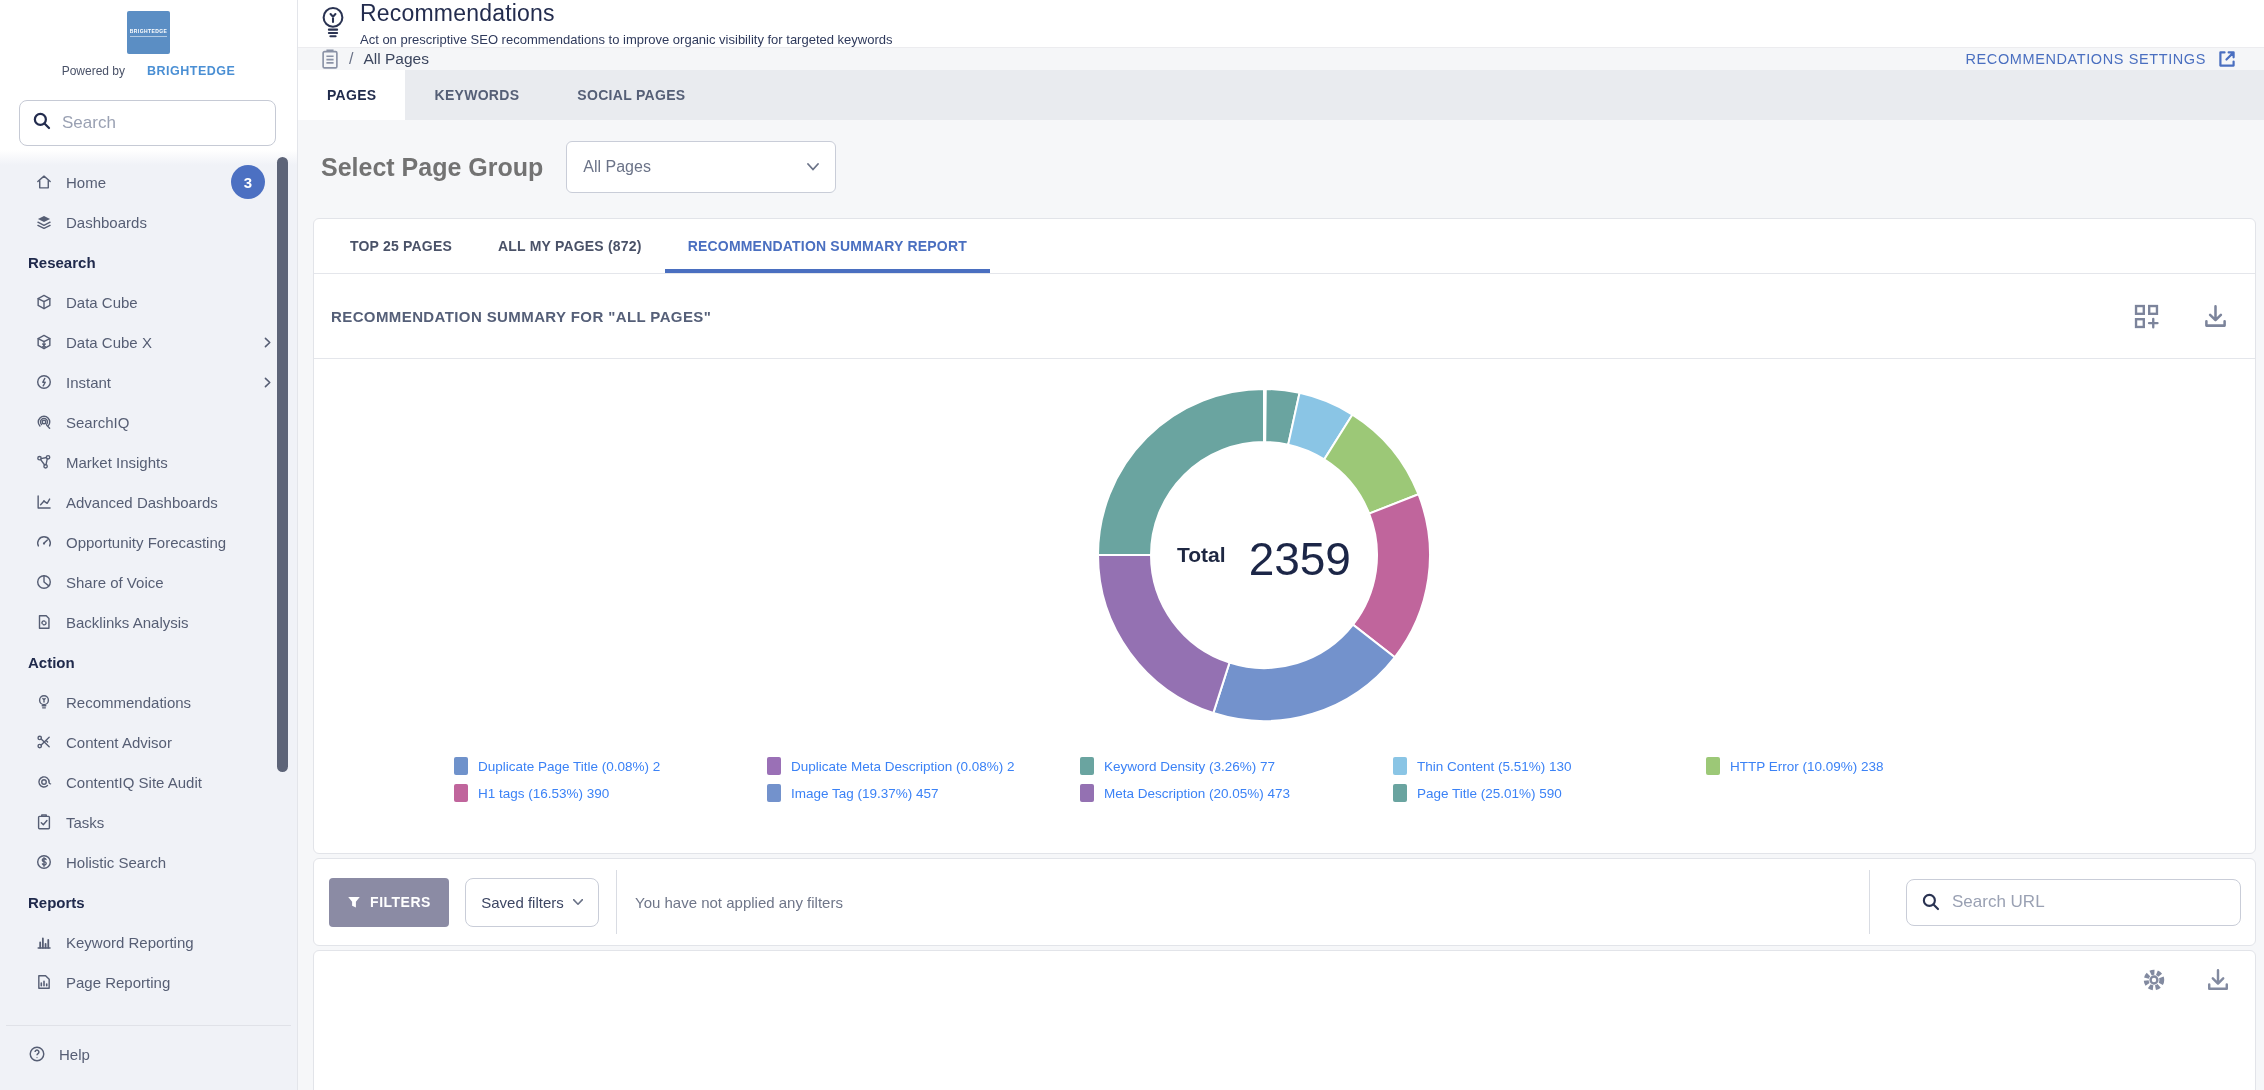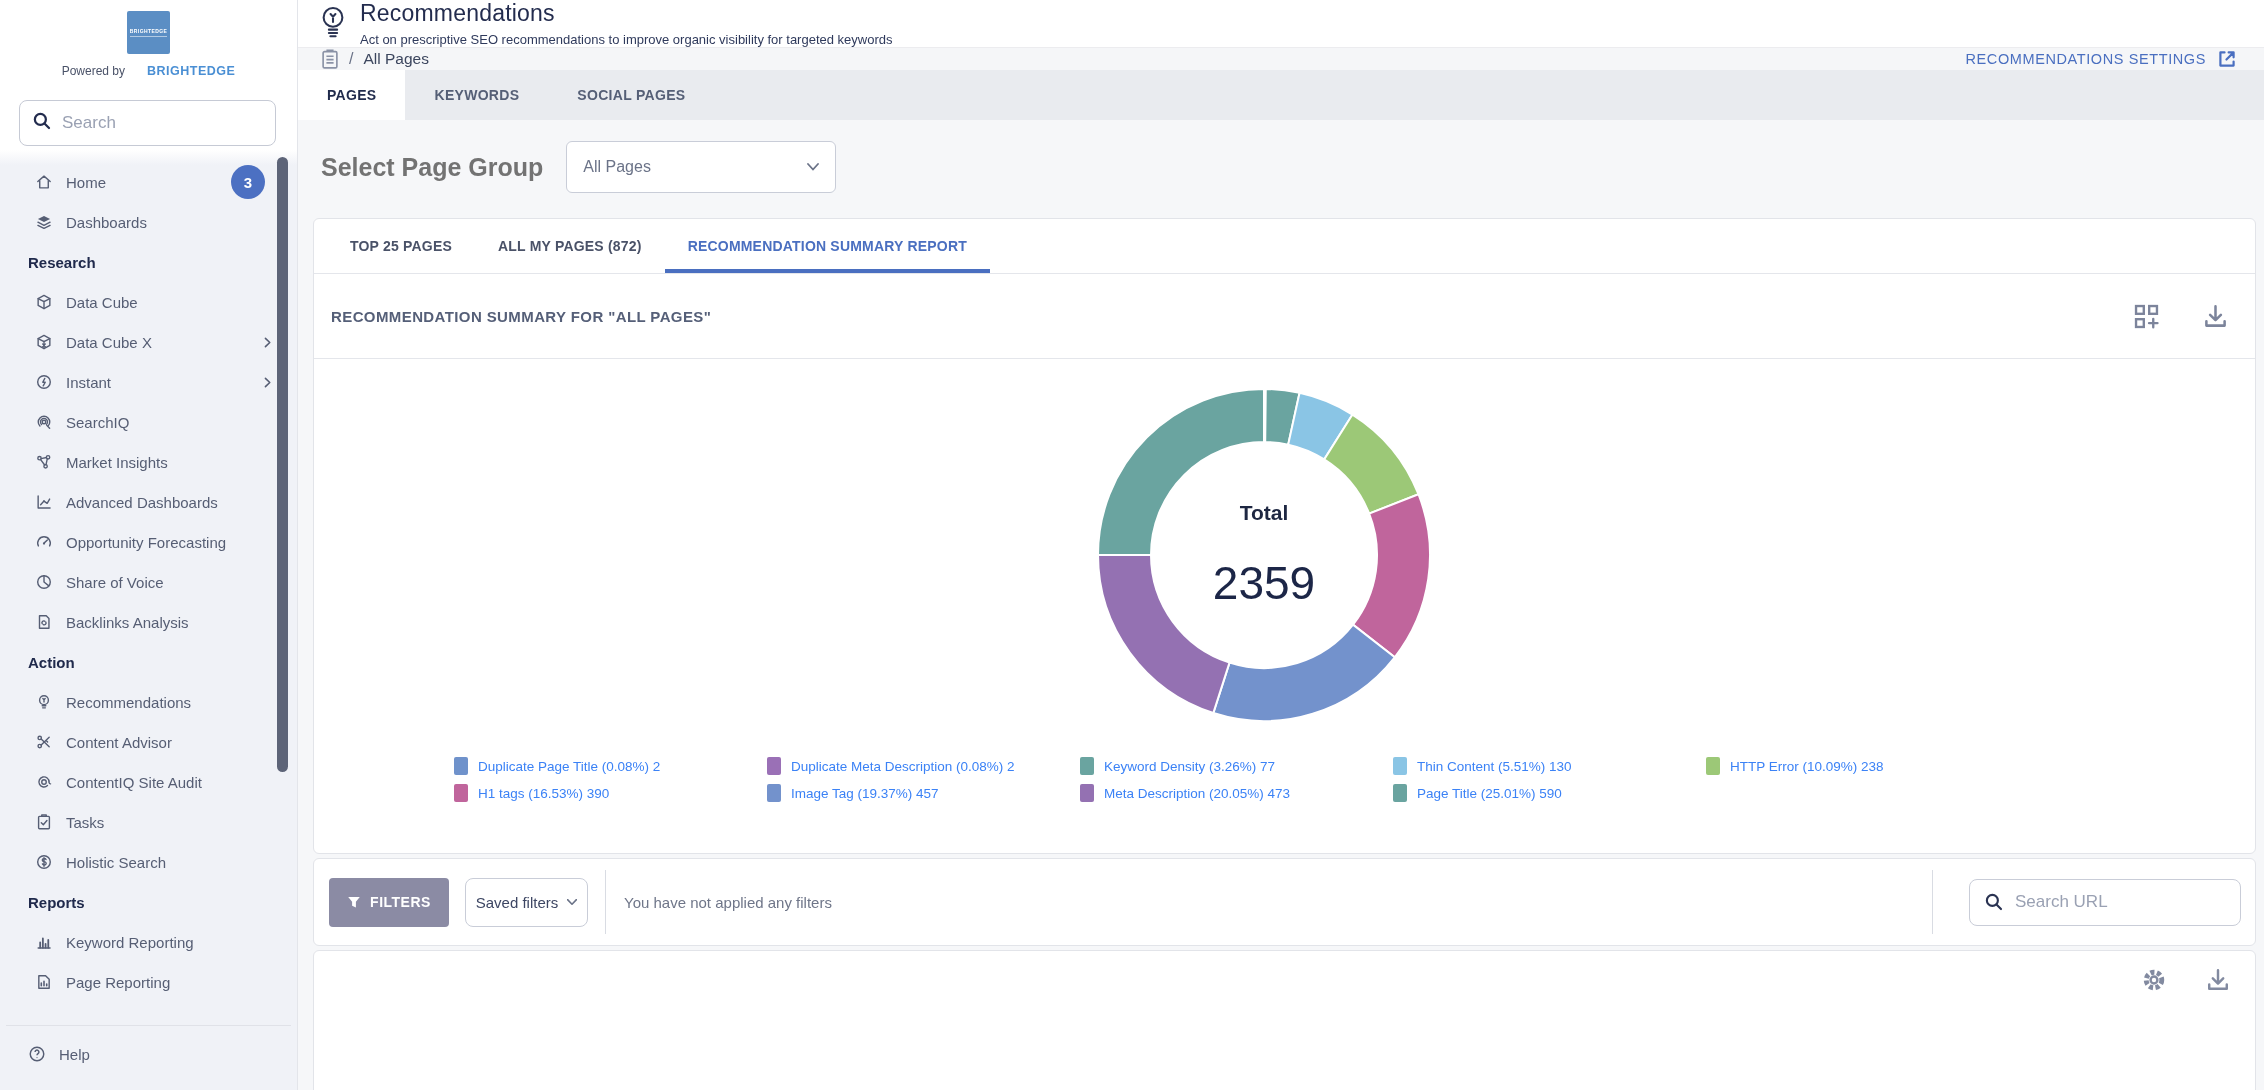--- a/index.html
+++ b/index.html
@@ -76,39 +76,39 @@
   .rtab.active { color: #4a6fc0; }
   .rtab.active::after { content: ""; position: absolute; left: 0; right: 0; bottom: 0; height: 4px; background: #4a6fc0; }
   .card1-header { height: 85px; border-bottom: 1px solid #e4e6eb; display: flex; align-items: center;
     padding: 0 26px 0 17px; }
   .card1-title { font-size: 15px; font-weight: bold; color: #555f78; letter-spacing: .4px; }
   .card1-icons { margin-left: auto; display: flex; gap: 42px; color: #7c849b; }
   .card1-icons .hicon { cursor: pointer; display: flex; }
 
   .chart-area { flex: 1; position: relative; }
   .donut-wrap { position: relative; width: 340px; height: 340px; margin: 26px 0 0 780px; }
-  .donut-center { position: absolute; inset: 0; display: flex; flex-direction: column;
+  .donut-center { position: absolute; inset: 0; display: flex; 
     align-items: center; justify-content: center; pointer-events: none; gap: 23px; }
   .donut-center .ct-label { font-size: 21px; font-weight: bold; color: #1e2742; }
   .donut-center .ct-total { font-size: 46px; color: #1c2647; margin-top: 8px; }
   .legend { margin: 32px 0 0 140px; display: flex; flex-wrap: wrap; width: 1600px; row-gap: 9px; }
   .legend-item { width: 313px; display: flex; align-items: center; gap: 10px; cursor: pointer; }
   .legend-swatch { width: 14px; height: 18px; border-radius: 2px; flex: none; }
   .legend-text { font-size: 13.5px; color: #3b82f6; white-space: nowrap; }
 
   .card2 { margin-top: 4px; height: 88px; display: flex; align-items: center; padding: 0 14px 0 15px; gap: 9px; }
   .filters-btn { width: 120px; height: 49px; background: #8b8ba4; border: none; border-radius: 4px;
     color: #fff; font-size: 14px; font-weight: bold; letter-spacing: .5px; display: flex;
     align-items: center; justify-content: center; gap: 9px; cursor: pointer; font-family: "Liberation Sans", sans-serif;}
-  .saved-filters { margin-left: 7px; width: 123px; height: 49px; background: #fff; border: 1px solid #c9cdd8;
+  .saved-filters { margin-left: 7px; width: 134px; height: 49px; background: #fff; border: 1px solid #c9cdd8;
     border-radius: 8px; display: flex; align-items: center; justify-content: center; gap: 9px;
     font-size: 15px; color: #3d4663; cursor: pointer; }
   .vdiv { width: 1px; height: 64px; background: #d9dce3; margin: 0 9px 0 8px; }
   .filter-status { font-size: 15px; color: #6f7689; }
-  .url-search { margin-left: 18px; width: 272px; height: 47px; background: #fff; border: 1px solid #c9cdd8;
+  .url-search { margin-left: 18px; width: 335px; height: 47px; background: #fff; border: 1px solid #c9cdd8;
     border-radius: 8px; display: flex; align-items: center; padding: 0 14px; gap: 11px; }
   .url-search input { border: none; outline: none; flex: 1; font-size: 17px; color: #3a4254; font-family: "Liberation Sans", sans-serif;}
   .url-search input::placeholder { color: #9aa1b3; }
   .spacer { flex: 1; }
 
   .card3 { margin-top: 4px; height: 150px; }
   .card3-header { display: flex; justify-content: flex-end; gap: 38px; padding: 16px 24px 0 0; color: #828aa0; }
   .card3-header .hicon { cursor: pointer; display: flex; }
 </style>
 </head>

